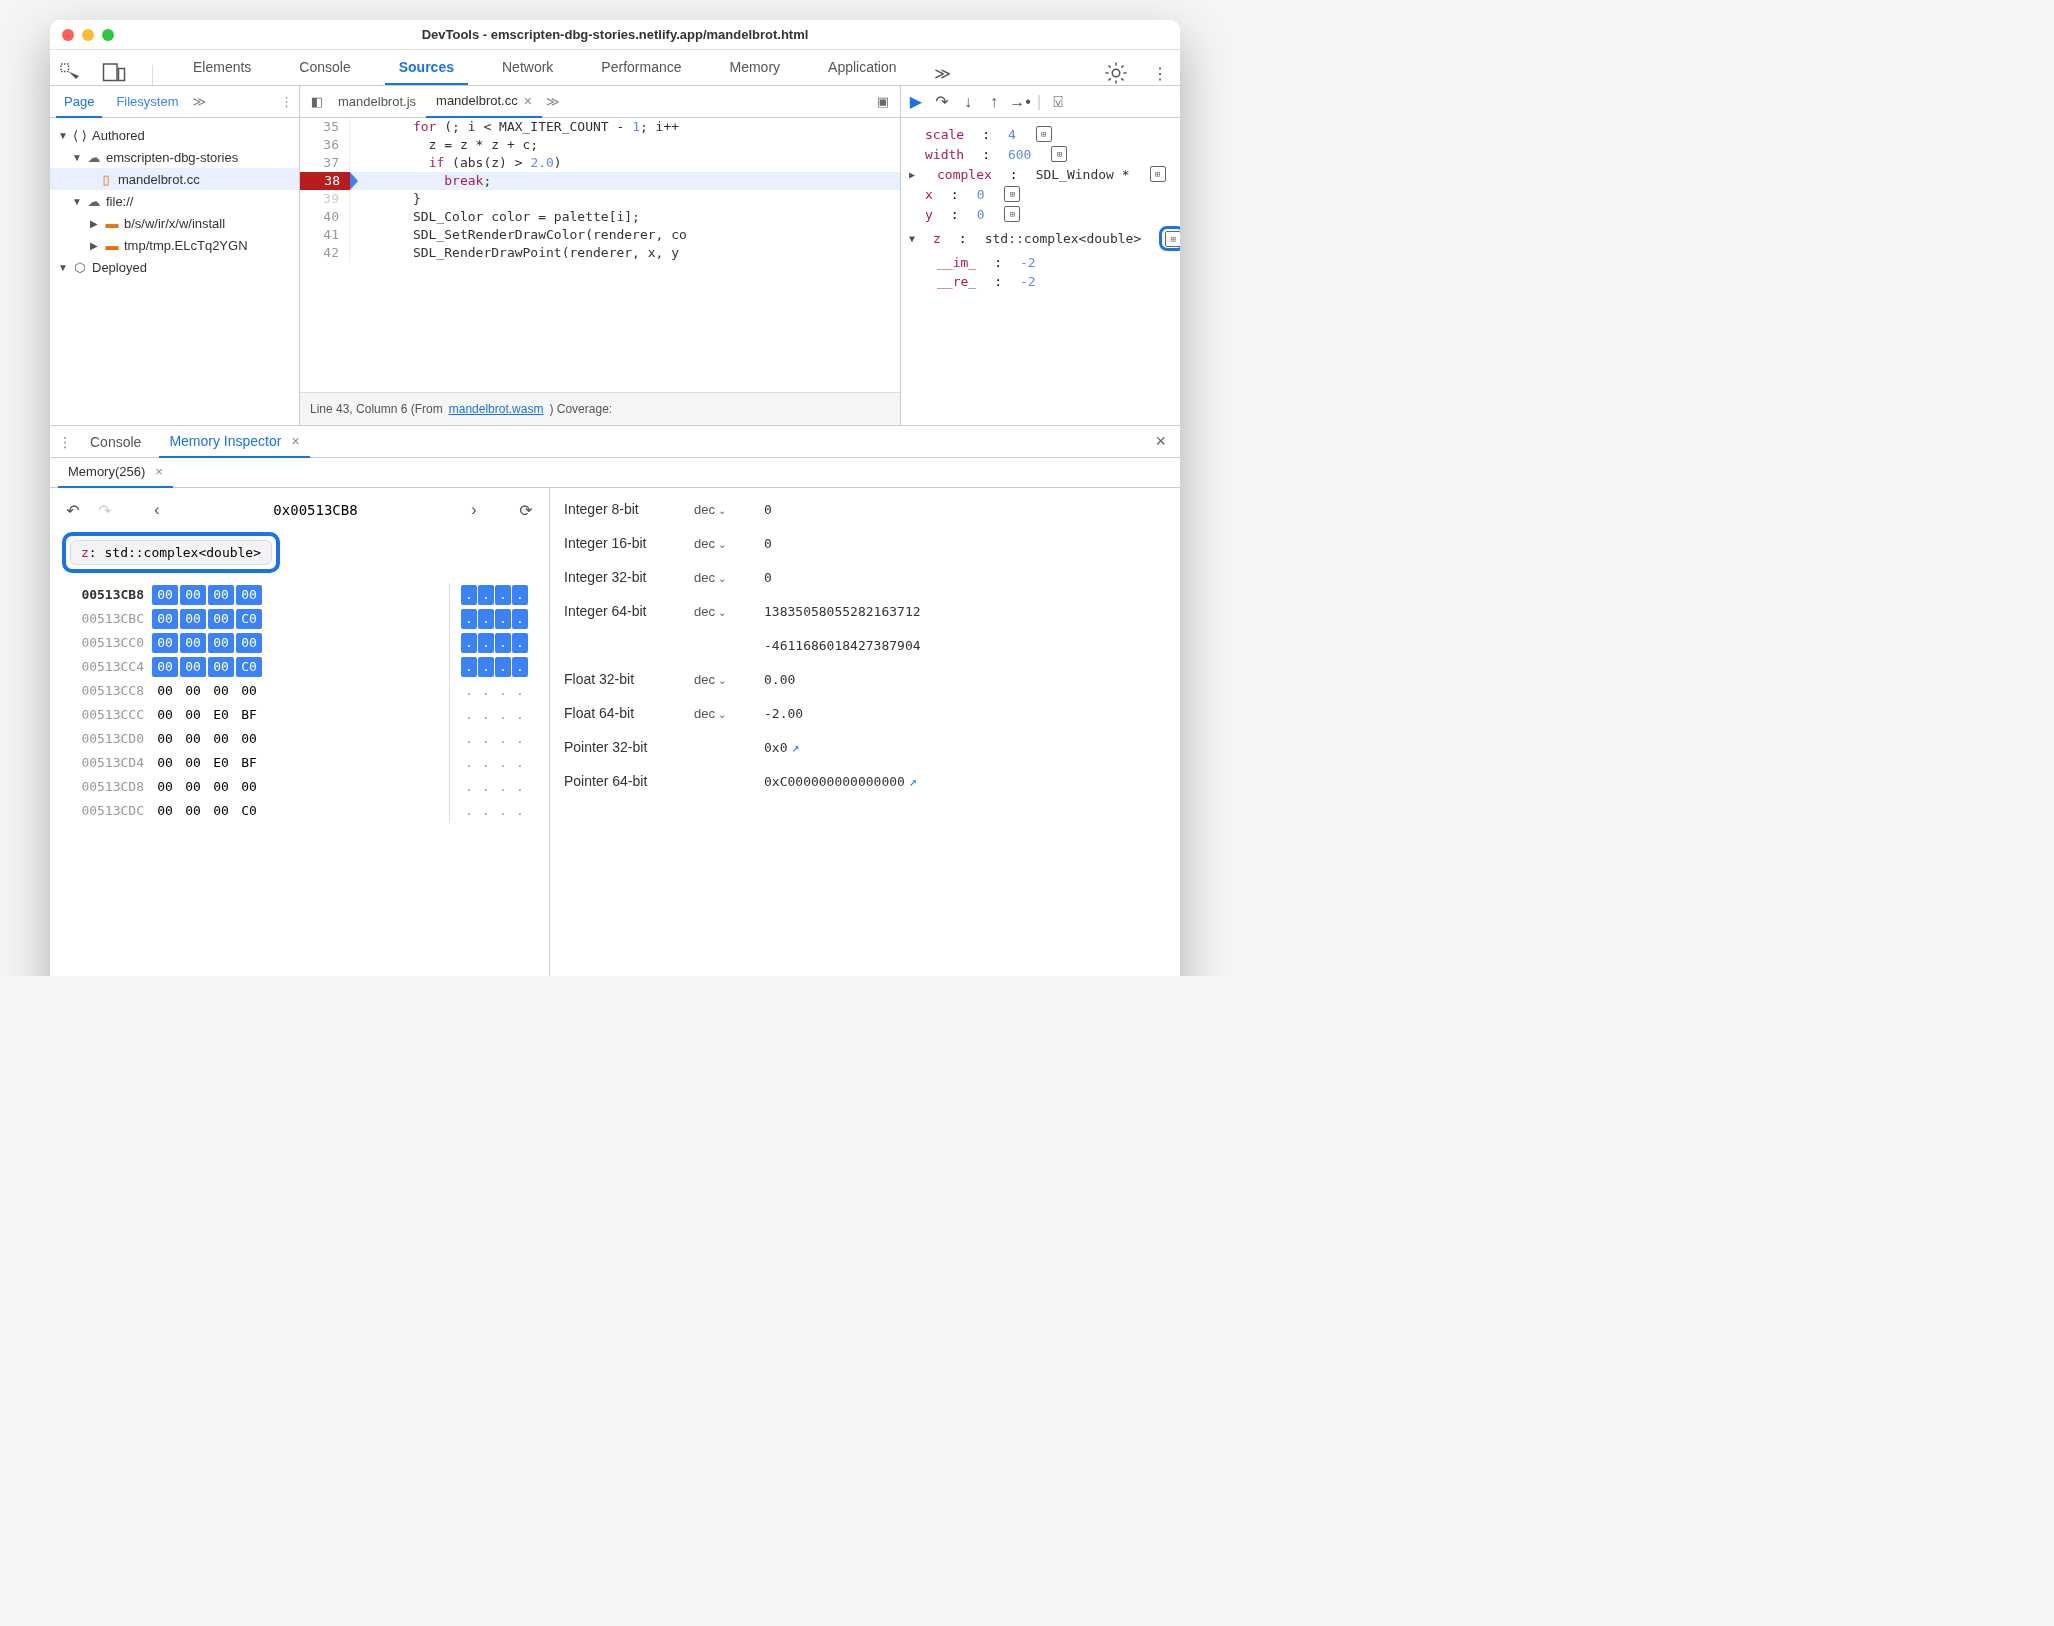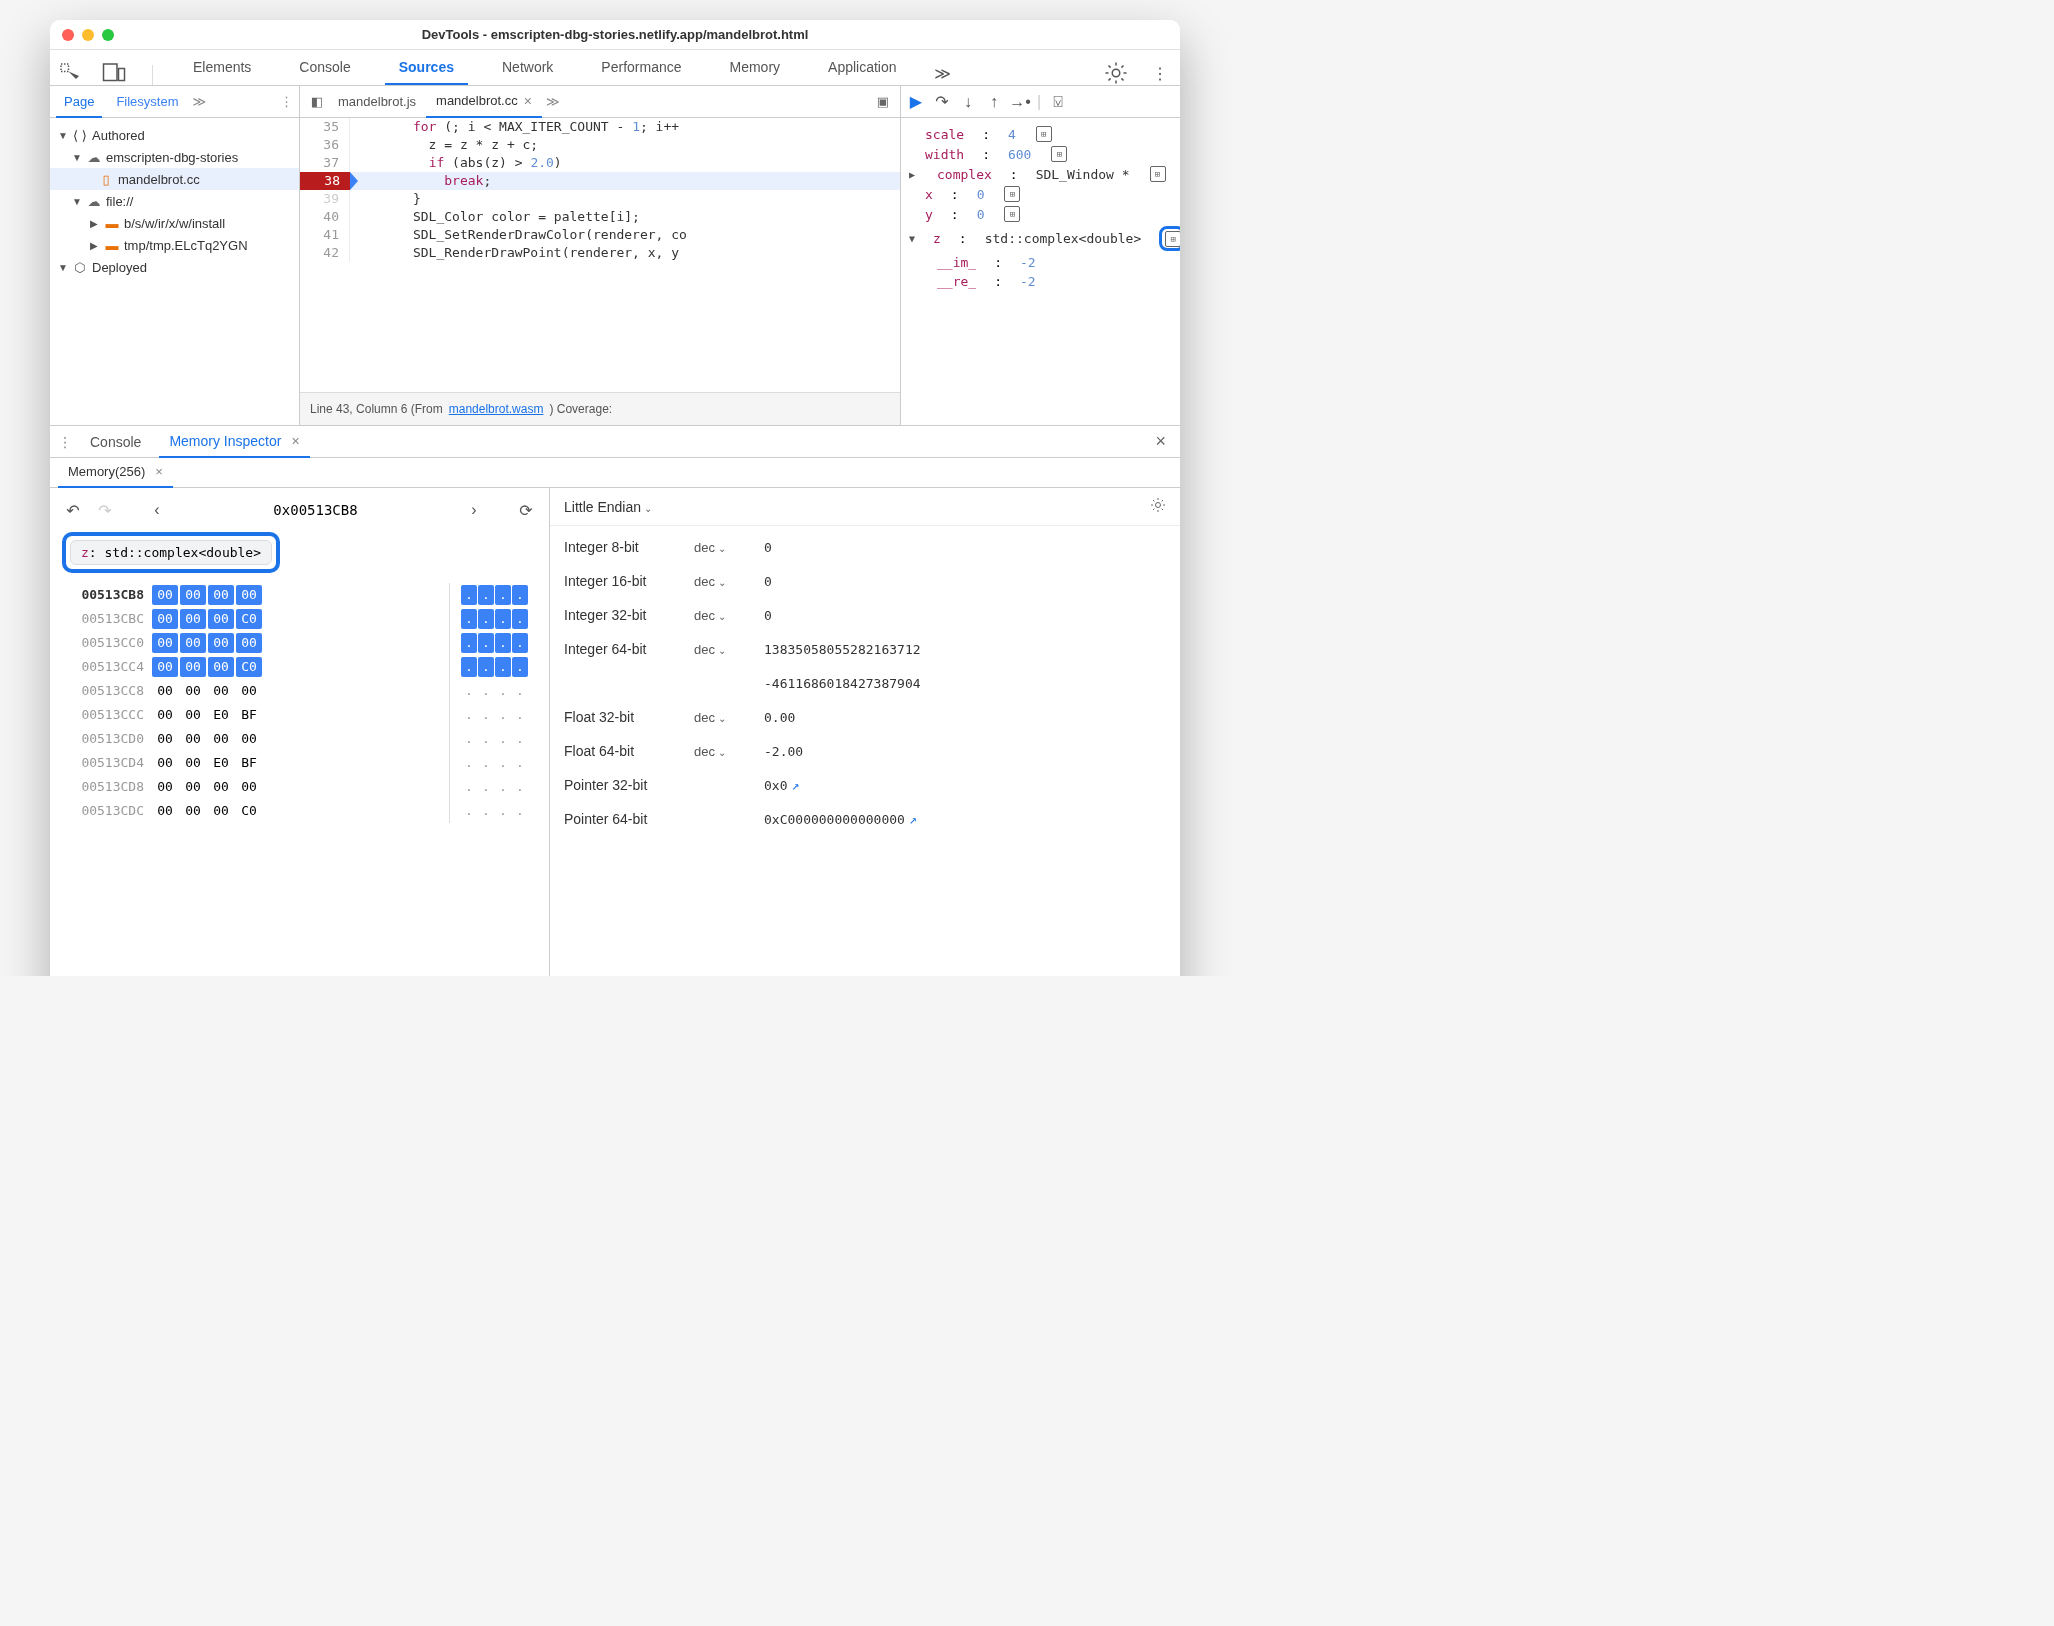--- a/index.html
+++ b/index.html
@@ -429,27 +429,20 @@
             <div class="hex-sep"></div>
             <div class="hex-ascii">
               <span>.</span>
               <span>.</span>
               <span>.</span>
               <span>.</span>
             </div>
           </div>
       </div>
       <div class="interp-panel">
-        <div class="interp-head">
-          <span><span>Little Endian</span><span class="chev">⌄</span></span>
-          <span style="color:#666"><svg width="16" height="16" viewBox="0 0 16 16">
-                <circle cx="8" cy="8" r="2.5" fill="none" stroke="currentColor"></circle>
-                <path d="M8 1v2M8 13v2M1 8h2M13 8h2M3 3l1.4 1.4M11.6 11.6L13 13M13 3l-1.4 1.4M4.4 11.6L3 13" stroke="currentColor"></path>
-              </svg></span>
-        </div>
         <div class="interp-rows" id="interp-rows">
             <div class="interp-row">
               <span>Integer 8-bit</span>
               <span class="fmt">dec<span class="chev">⌄</span></span>
               <span class="val">0</span>
             </div>
             <div class="interp-row">
               <span>Integer 16-bit</span>
               <span class="fmt">dec<span class="chev">⌄</span></span>
               <span class="val">0</span>

